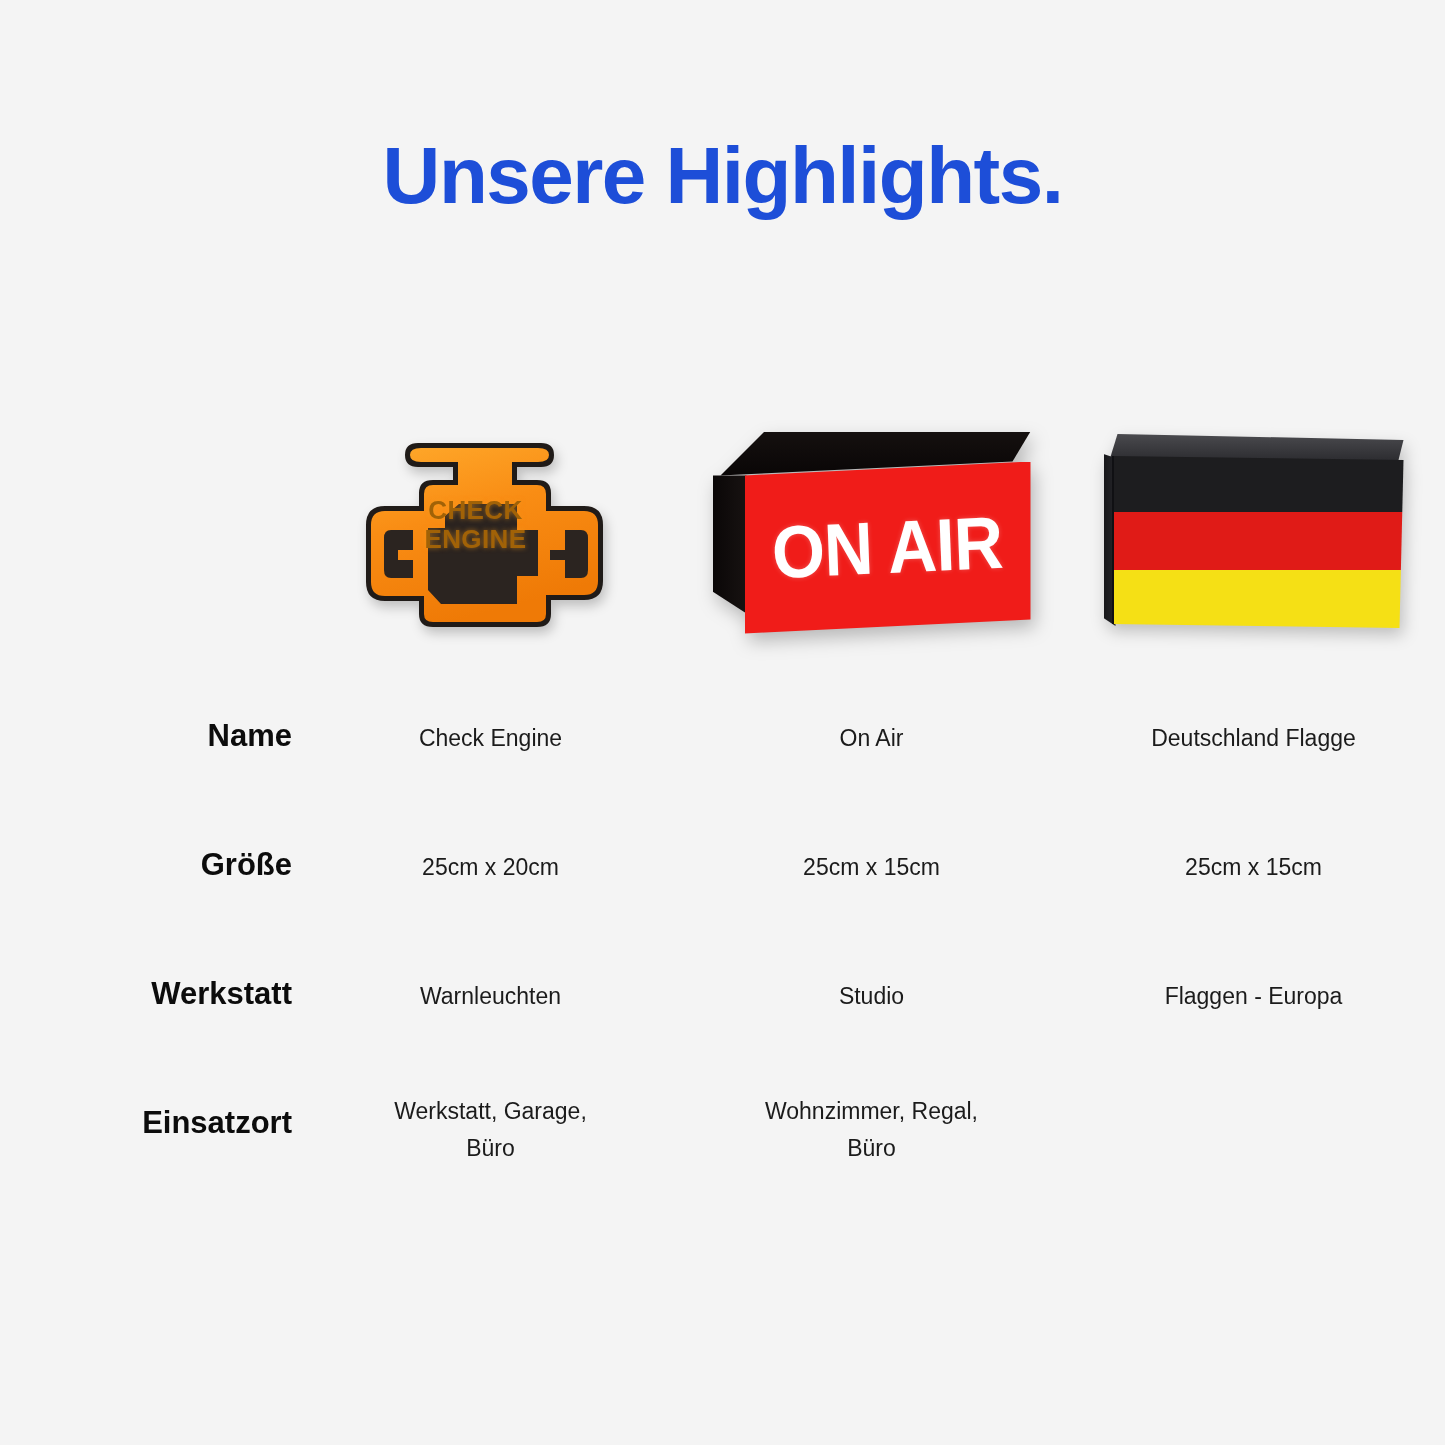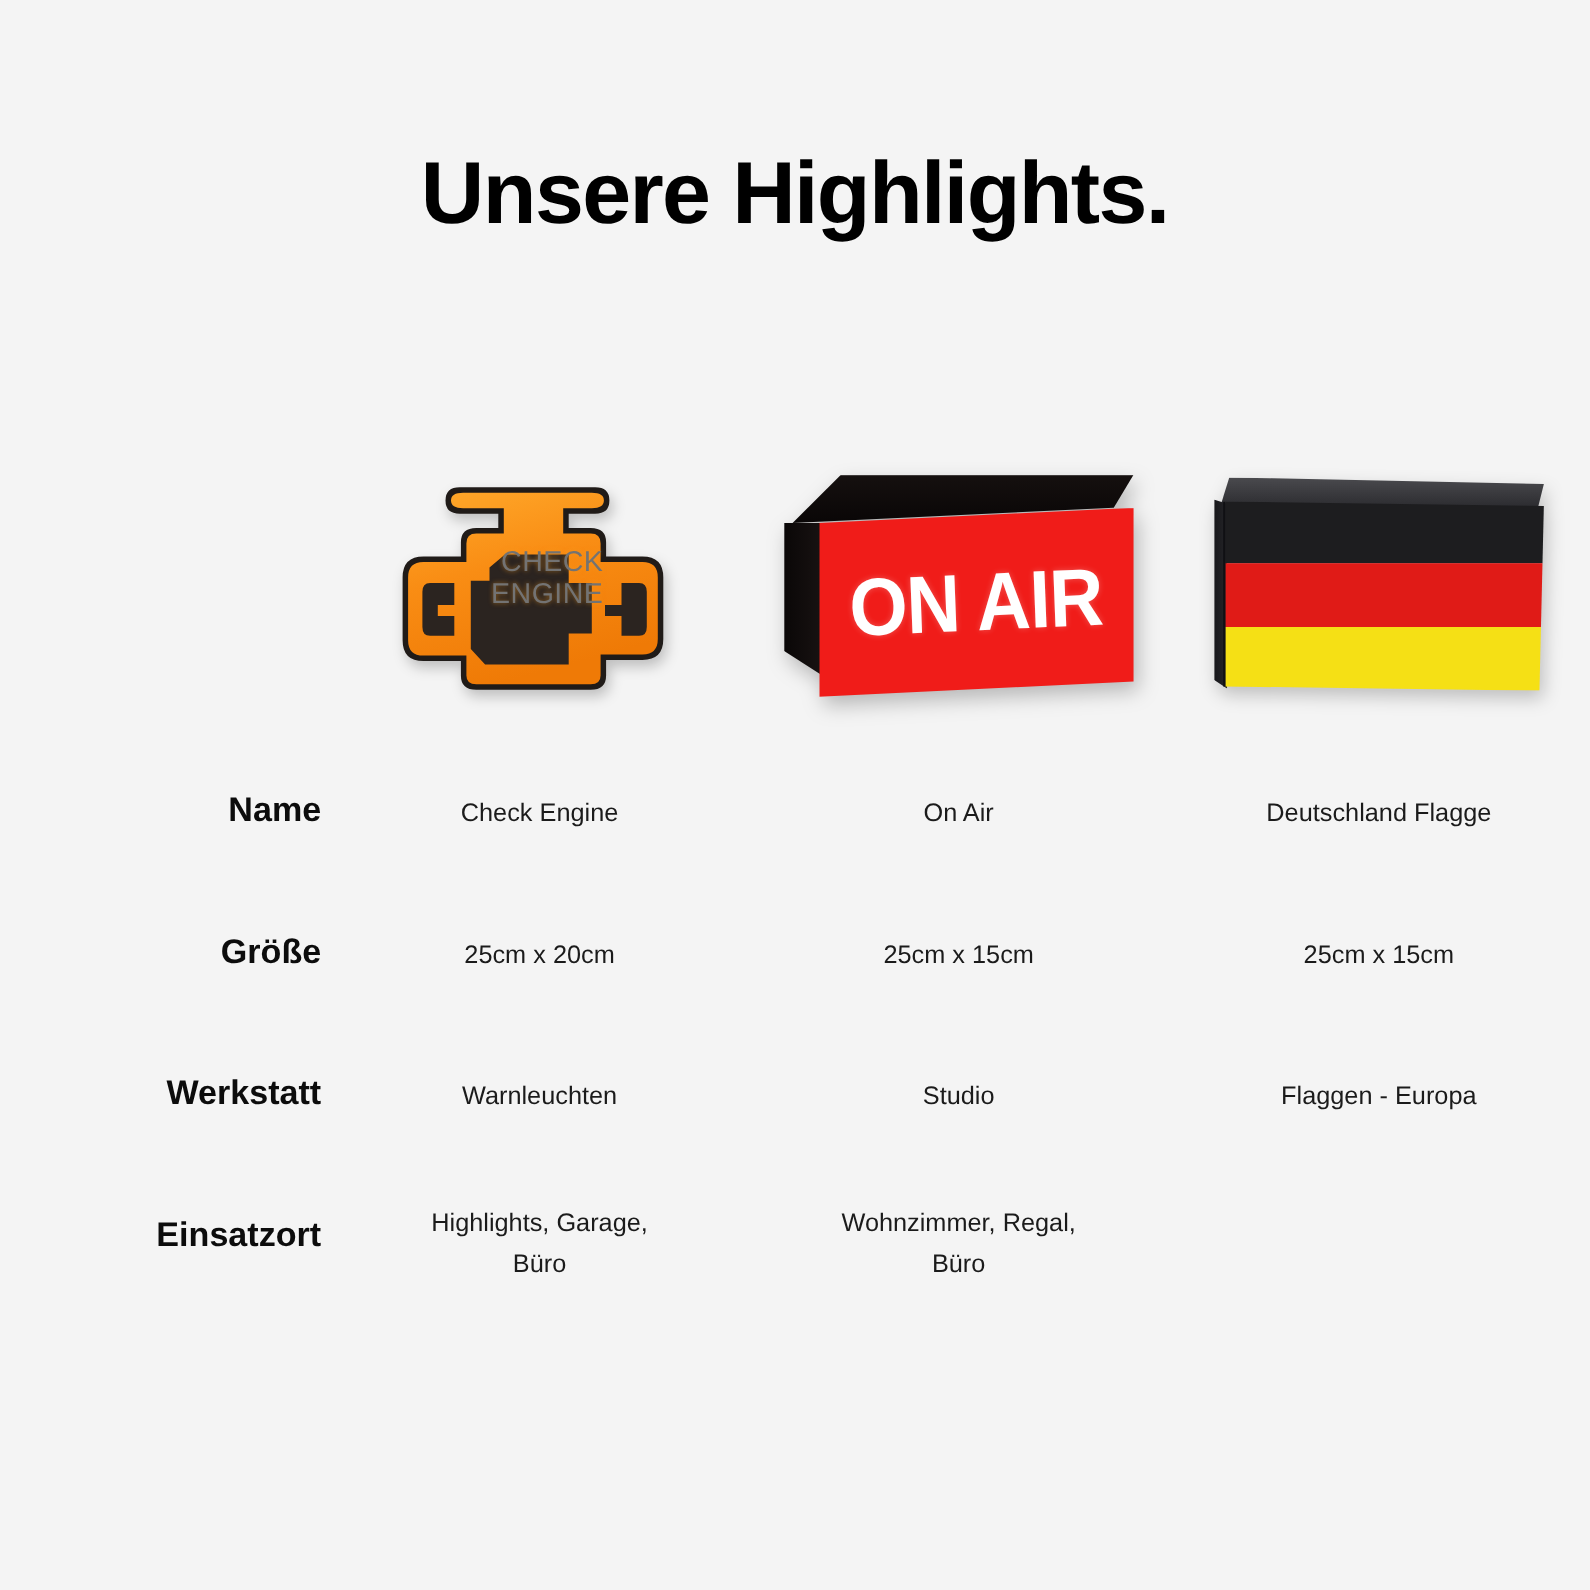--- a/index.html
+++ b/index.html
@@ -23,21 +23,21 @@
   
   .page-title {
     position: absolute;
     top: 132px;
     left: 0;
     width: 1445px;
     text-align: center;
     font-size: 80px;
     font-weight: 700;
     letter-spacing: -1.5px;
-    color: #000000;
+    color: #1d4ed8;
     line-height: 1.1;
   }
 
   
   .products {
     position: absolute;
     top: 404px;
     left: 0;
     width: 1445px;
     height: 260px;
@@ -57,24 +57,24 @@
     width: 300px;
     height: 232px;
     filter: drop-shadow(3px 6px 6px rgba(0,0,0,0.22));
   }
   .engine-svg { display: block; width: 300px; height: 232px; }
   .engine-text {
     position: absolute;
     left: 62px;
     top: 78px;
     width: 146px;
-    text-align: right;
-    color: #737373;
+    text-align: center;
+    color: #a16207;
     font-family: "Liberation Sans", sans-serif;
-    font-weight: 400;
+    font-weight: 700;
     font-size: 26px;
     line-height: 1.12;
     letter-spacing: 0.4px;
     text-shadow: 0 0 5px rgba(247,154,30,0.55);
     pointer-events: none;
   }
 
   
   .onair-wrap {
     position: relative;
@@ -292,21 +292,21 @@
       <span class="txt">Studio</span>
     </div>
     <div class="cell cell-value row-h row-pad">
       <span class="txt">Flaggen - Europa</span>
     </div>
 
     <div class="cell cell-label row-h-tall row-pad">
       <span class="txt">Einsatzort</span>
     </div>
     <div class="cell cell-value row-h-tall" style="padding-top:14px">
-      <span class="txt" style="max-width:240px;margin:0 auto">Highlights, Garage, Büro</span>
+      <span class="txt" style="max-width:240px;margin:0 auto">Werkstatt, Garage, Büro</span>
     </div>
     <div class="cell cell-value row-h-tall" style="padding-top:14px">
       <span class="txt" style="max-width:260px;margin:0 auto">Wohnzimmer, Regal, Büro</span>
     </div>
 
   </div>
 
 </div>
 
 </body></html>

